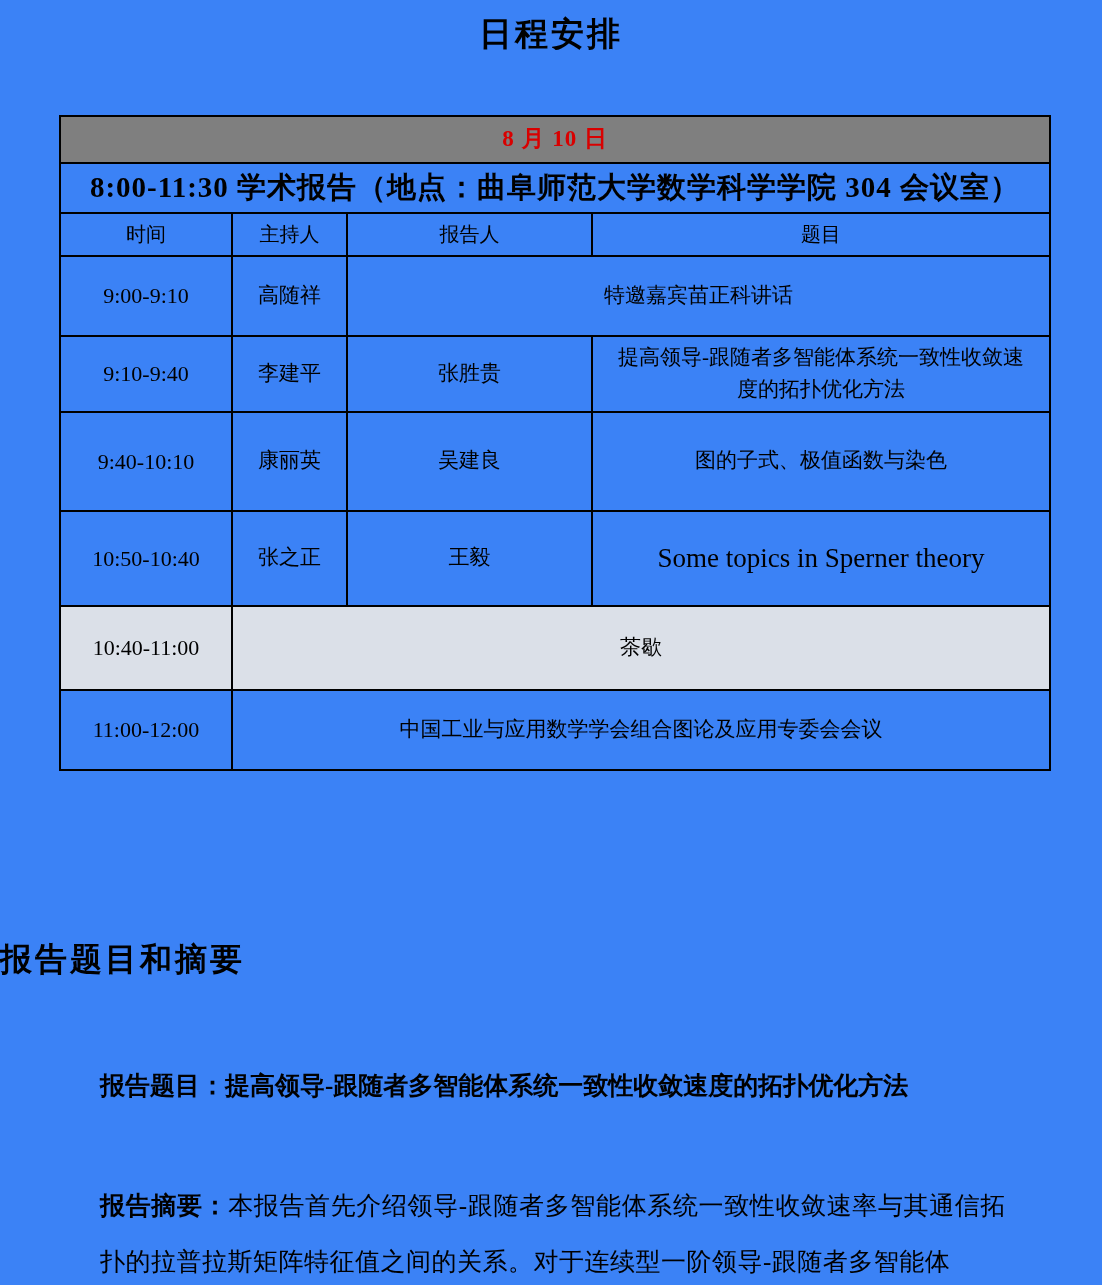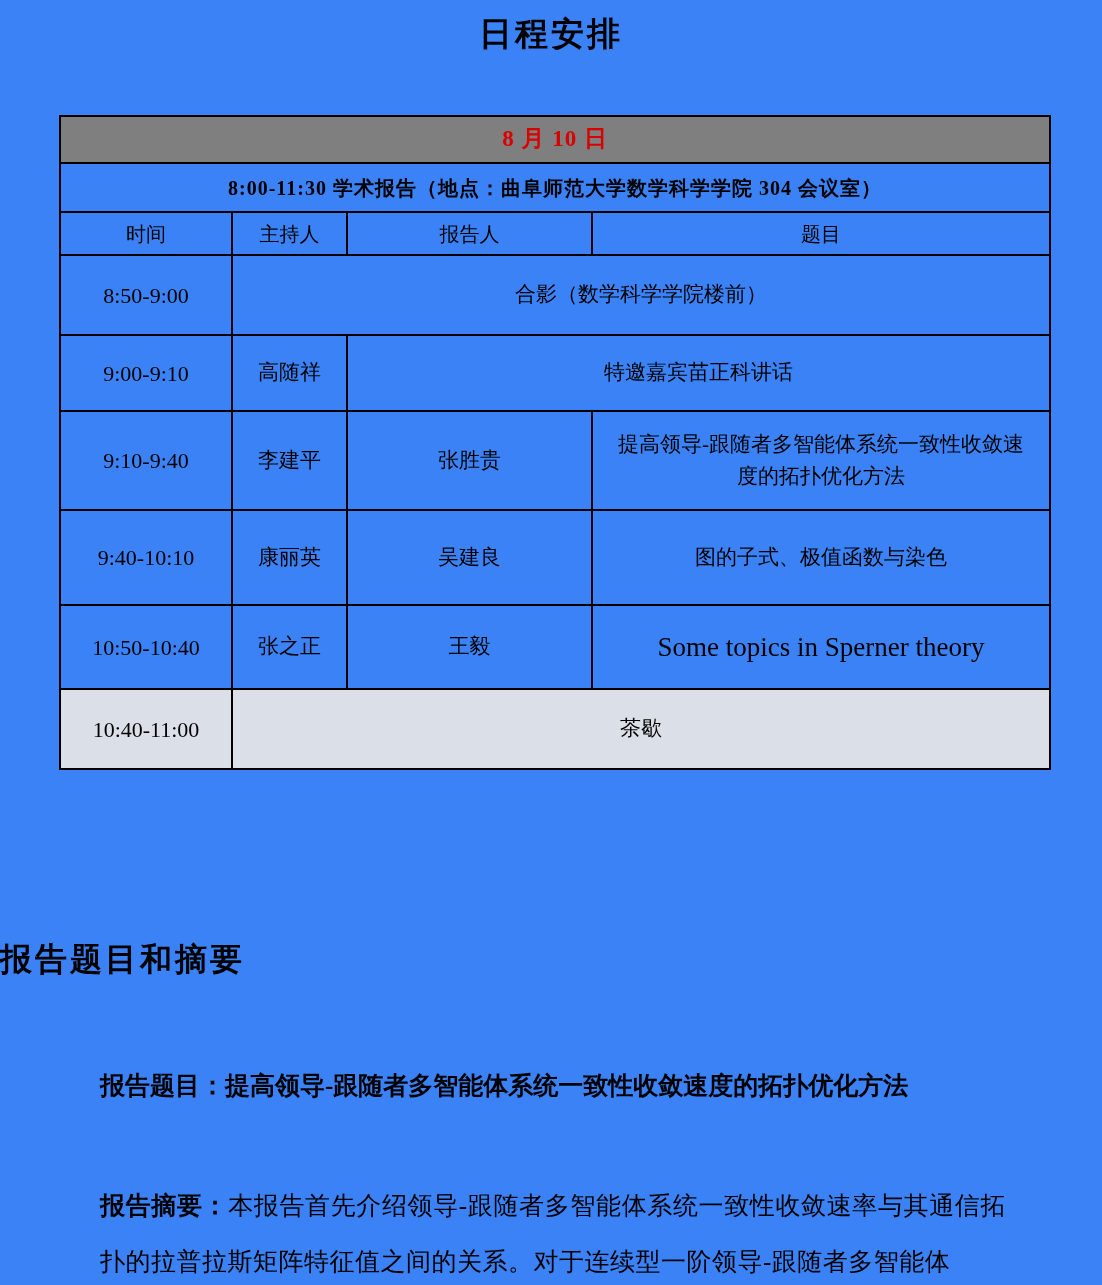--- a/index.html
+++ b/index.html
@@ -46,21 +46,21 @@
   tr.date-row th {
     background: var(--header-bg, #7f7f7f);
     color: var(--date-red, #d90000);
     font-weight: bold;
     font-size: 23px;
     height: 41px;
     letter-spacing: 1px;
   }
   tr.session-row th {
     font-weight: bold;
-    font-size: 20px;
+    font-size: 29px;
     height: 43px;
     letter-spacing: 1px;
   }
   tr.cols-row th {
     font-size: 20px;
     height: 37px;
   }
   tbody td { font-size: 21px; }
   tbody td.time-cell { font-size: 22px; }
   tbody td.en-cell { font-size: 27px; }
@@ -125,24 +125,20 @@
       </tr>
       <tr class="cols-row">
         <th>时间</th>
         <th>主持人</th>
         <th>报告人</th>
         <th>题目</th>
       </tr>
     </thead>
     <tbody id="schedule-body">
         <tr>
-          <td class="time-cell">8:50-9:00</td>
-          <td colspan="3">合影（数学科学学院楼前）</td>
-        </tr>
-        <tr>
           <td class="time-cell">9:00-9:10</td>
           <td>高随祥</td>
           <td colspan="2">特邀嘉宾苗正科讲话</td>
         </tr>
         <tr>
           <td class="time-cell">9:10-9:40</td>
           <td>李建平</td>
           <td>张胜贵</td>
           <td>提高领导-跟随者多智能体系统一致性收敛速度的拓扑优化方法</td>
         </tr>
@@ -155,20 +151,24 @@
         <tr>
           <td class="time-cell">10:50-10:40</td>
           <td>张之正</td>
           <td>王毅</td>
           <td class="en-cell">Some topics in Sperner theory</td>
         </tr>
         <tr class="highlight">
           <td class="time-cell">10:40-11:00</td>
           <td colspan="3">茶歇</td>
         </tr>
+        <tr>
+          <td class="time-cell">11:00-12:00</td>
+          <td colspan="3">中国工业与应用数学学会组合图论及应用专委会会议</td>
+        </tr>
       </tbody>
   </table>
 
   <h2 class="section-title">报告题目和摘要</h2>
 
   <p class="para bold p-talk-title"><span>报告题目：</span><span>提高领导-跟随者多智能体系统一致性收敛速度的拓扑优化方法</span></p>
 
 
   <p class="para p-abstract"><span class="bold">报告摘要：</span><span>本报告首先介绍领导-跟随者多智能体系统一致性收敛速率与其通信拓扑的拉普拉斯矩阵特征值之间的关系。对于连续型一阶领导-跟随者多智能体</span></p>
 

